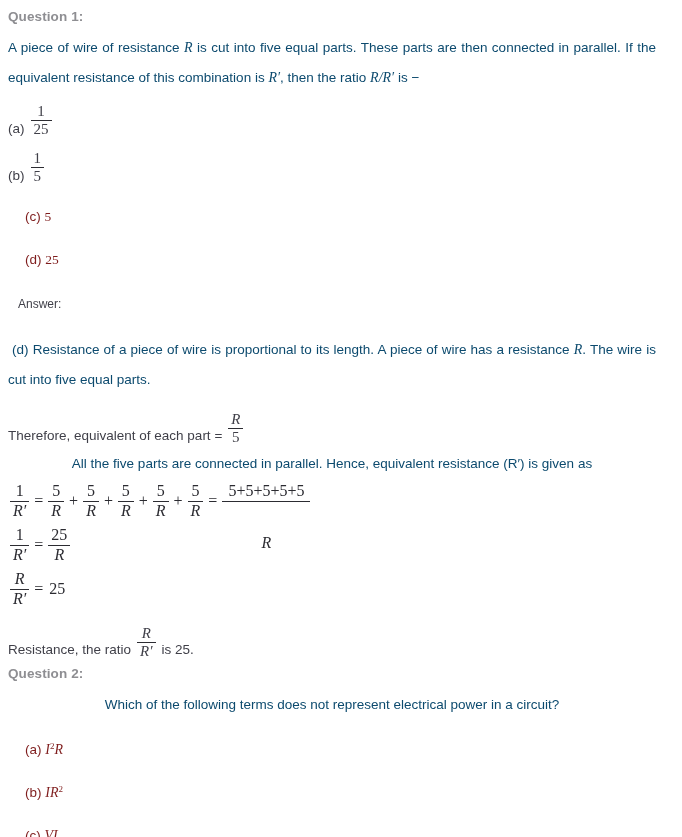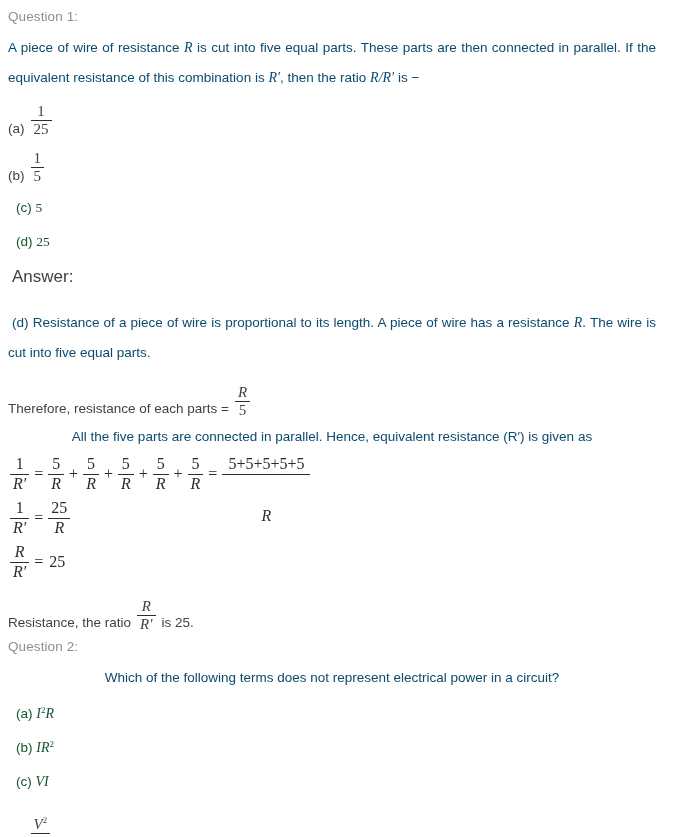--- a/index.html
+++ b/index.html
@@ -18,21 +18,21 @@
     width: 682px;
     height: 837px;
     box-sizing: border-box;
     padding: 6px 26px 0 8px;
     position: relative;
   }
 
   
   .q-heading {
     font-size: 13.5px;
-    font-weight: normal;
+    font-weight: bold;
     color: #8e8e92;
     line-height: 21px;
     margin: 0 0 6px 0;
     letter-spacing: .1px;
   }
 
   
   .para {
     font-size: 13.5px;
     line-height: 30px;
@@ -40,30 +40,30 @@
     text-align: justify;
     text-justify: inter-word;
     margin: 0;
   }
   .para.noj { text-align: center; }
   .para.indent { text-indent: 4px; margin-top: 17px; }
 
   .opt {
     font-size: 13.5px;
     line-height: 26px;
-    color: #14532d;
-    margin: 8px;
+    color: #7f1d1d;
+    margin: 17px;
     white-space: nowrap;
   }
 
   .ans-label {
-    font-size: 17px;
+    font-size: 12px;
     line-height: 28px;
     color: #3f3f48;
-    margin: 4px;
+    margin: 10px;
   }
 
   
   .mi {
     font-family: "Liberation Serif", serif;
     font-style: italic;
     font-size: 14px;
   }
   .mup {
     font-family: "Liberation Serif", serif;
@@ -175,21 +175,21 @@
     <span class="mup">5</span></p>
 
   <p class="opt"><span>(d)</span>
     <span class="mup">25</span></p>
 
   <p class="ans-label">Answer:</p>
 
   <p class="para indent"><span>(d) Resistance of a piece of wire is proportional to its length. A piece of wire has a resistance </span><span class="mi">R</span><span>. The wire is cut into five equal parts.</span></p>
 
   <div class="textfracrow">
-    <span class="t">Therefore, resistance of each parts =</span>
+    <span class="t">Therefore, equivalent of each part =</span>
     <span class="frac fr">
       <span class="num">R</span>
       <span class="den upr">5</span>
     </span>
   </div>
 
   <p class="para noj">All the five parts are connected in parallel. Hence, equivalent resistance (R′) is given as</p>
 
   <div class="eqblock">
     <span class="frac">

